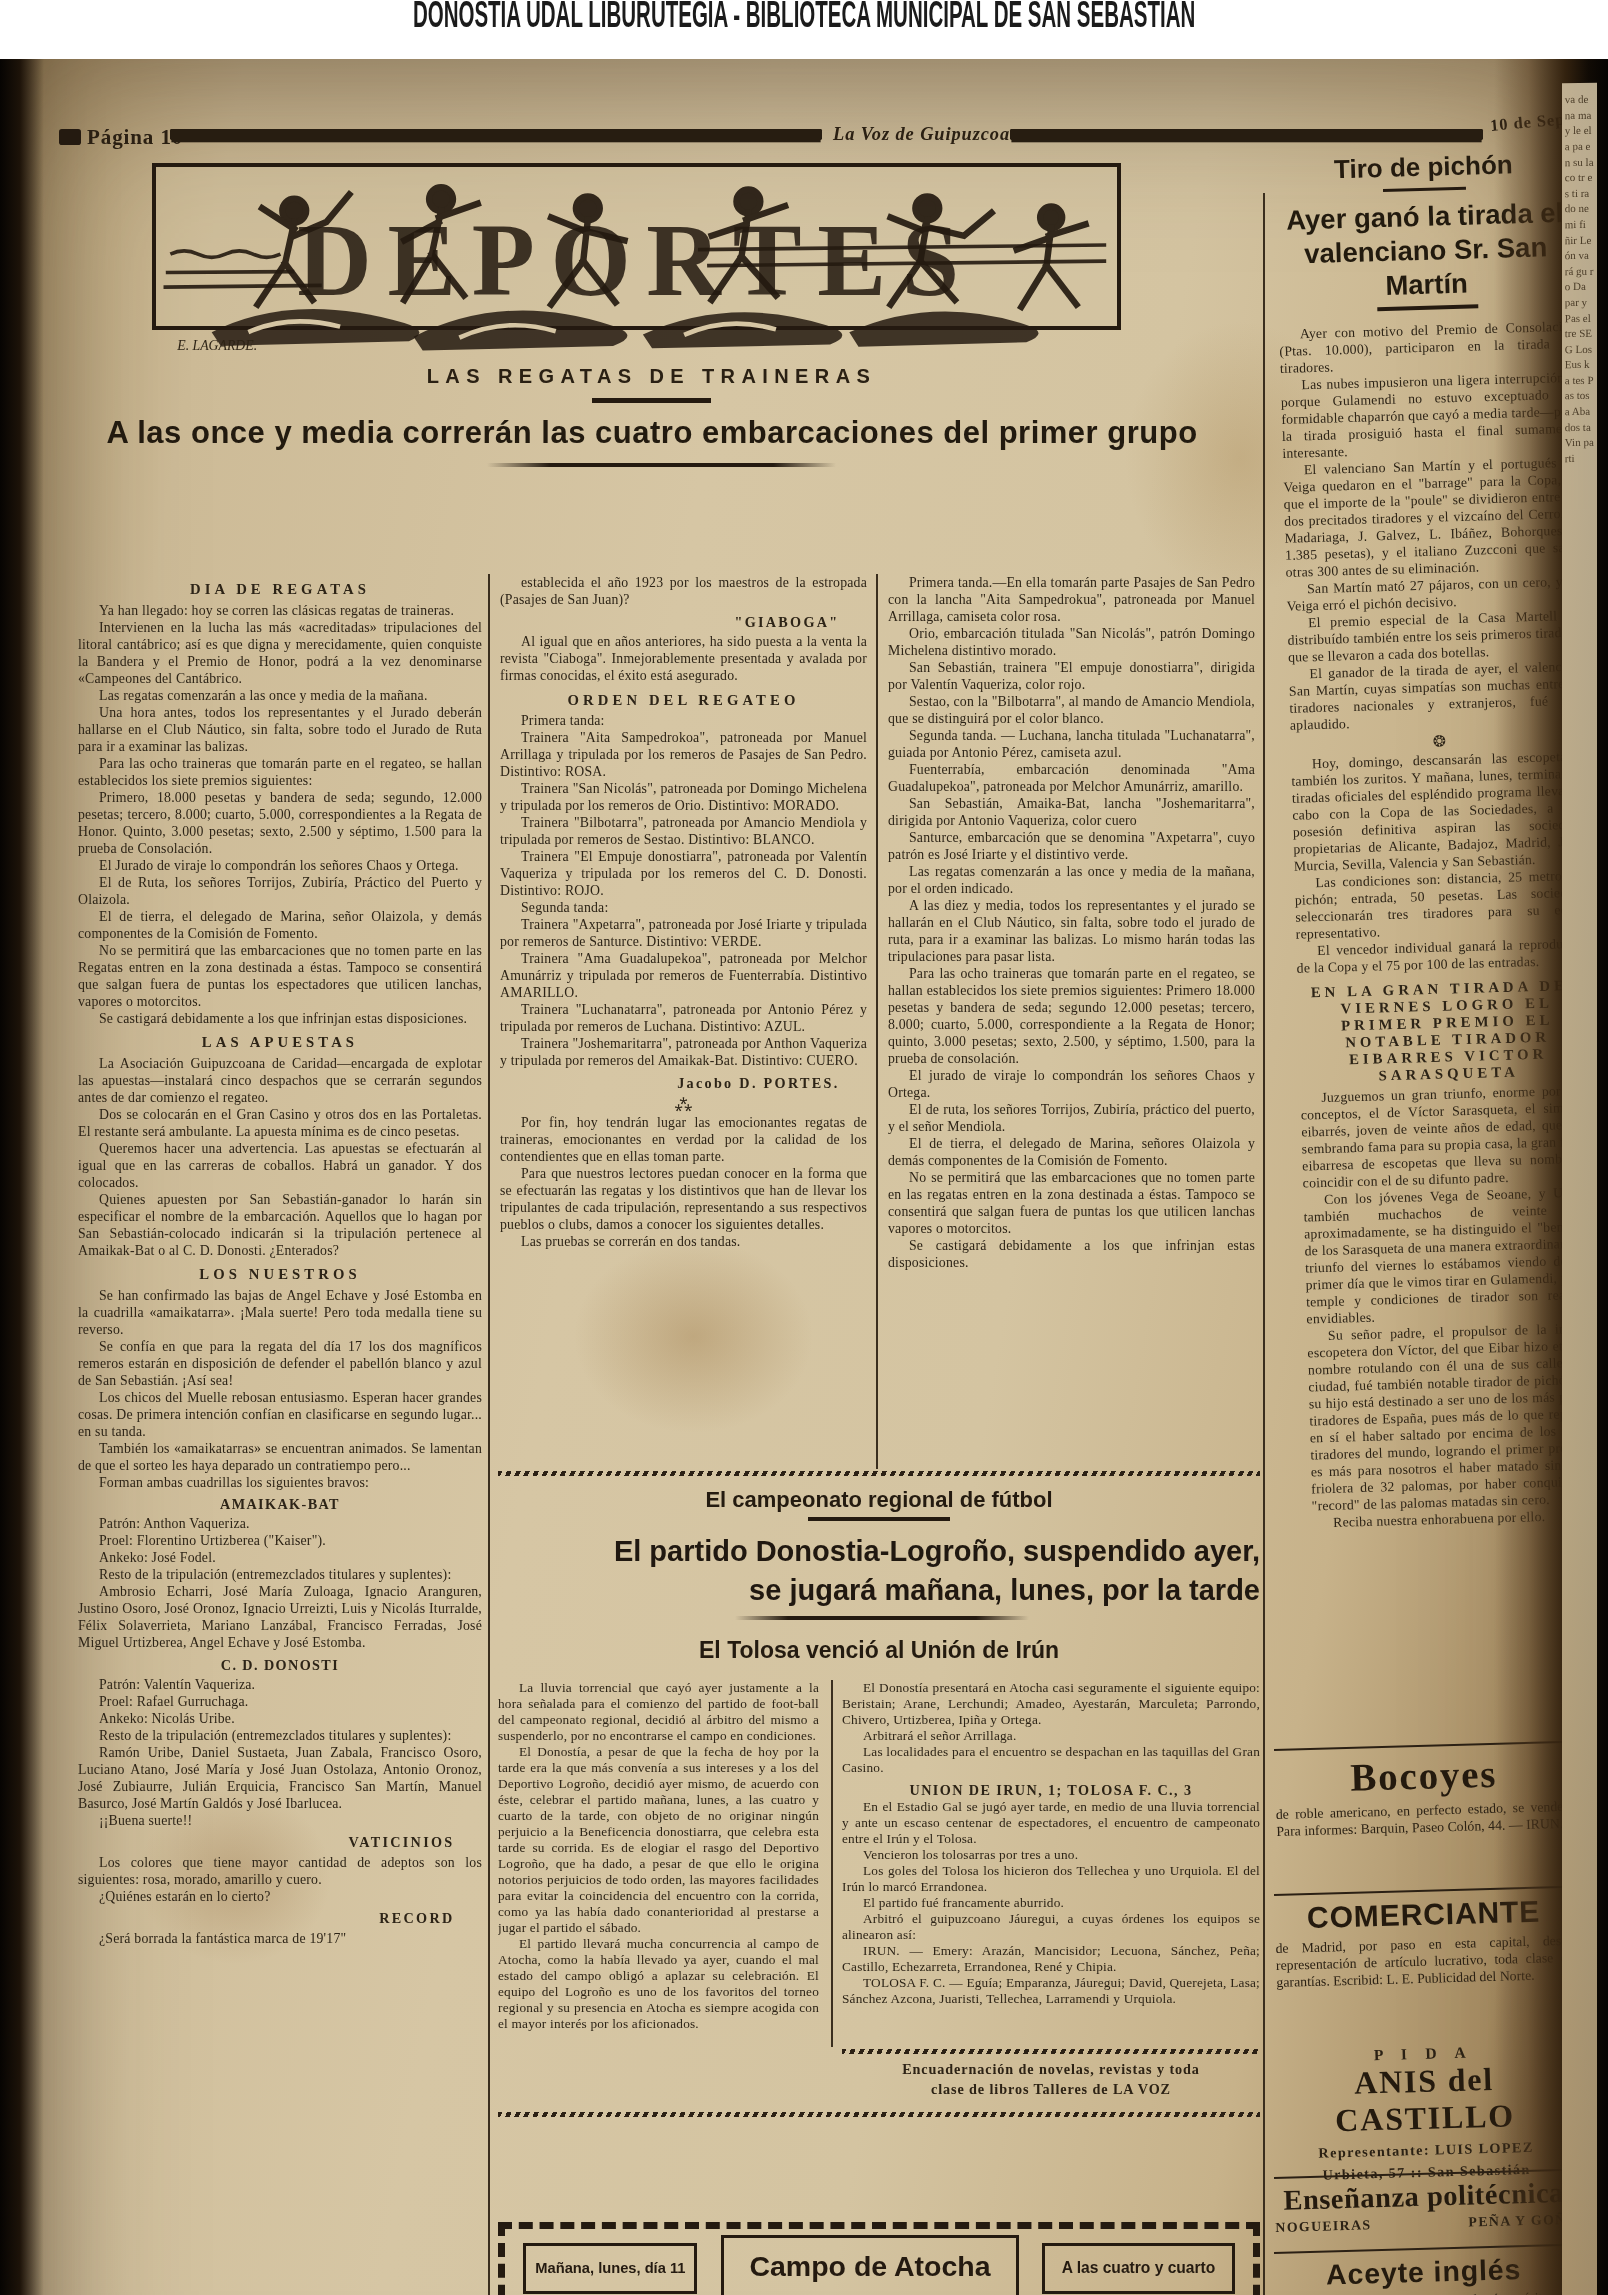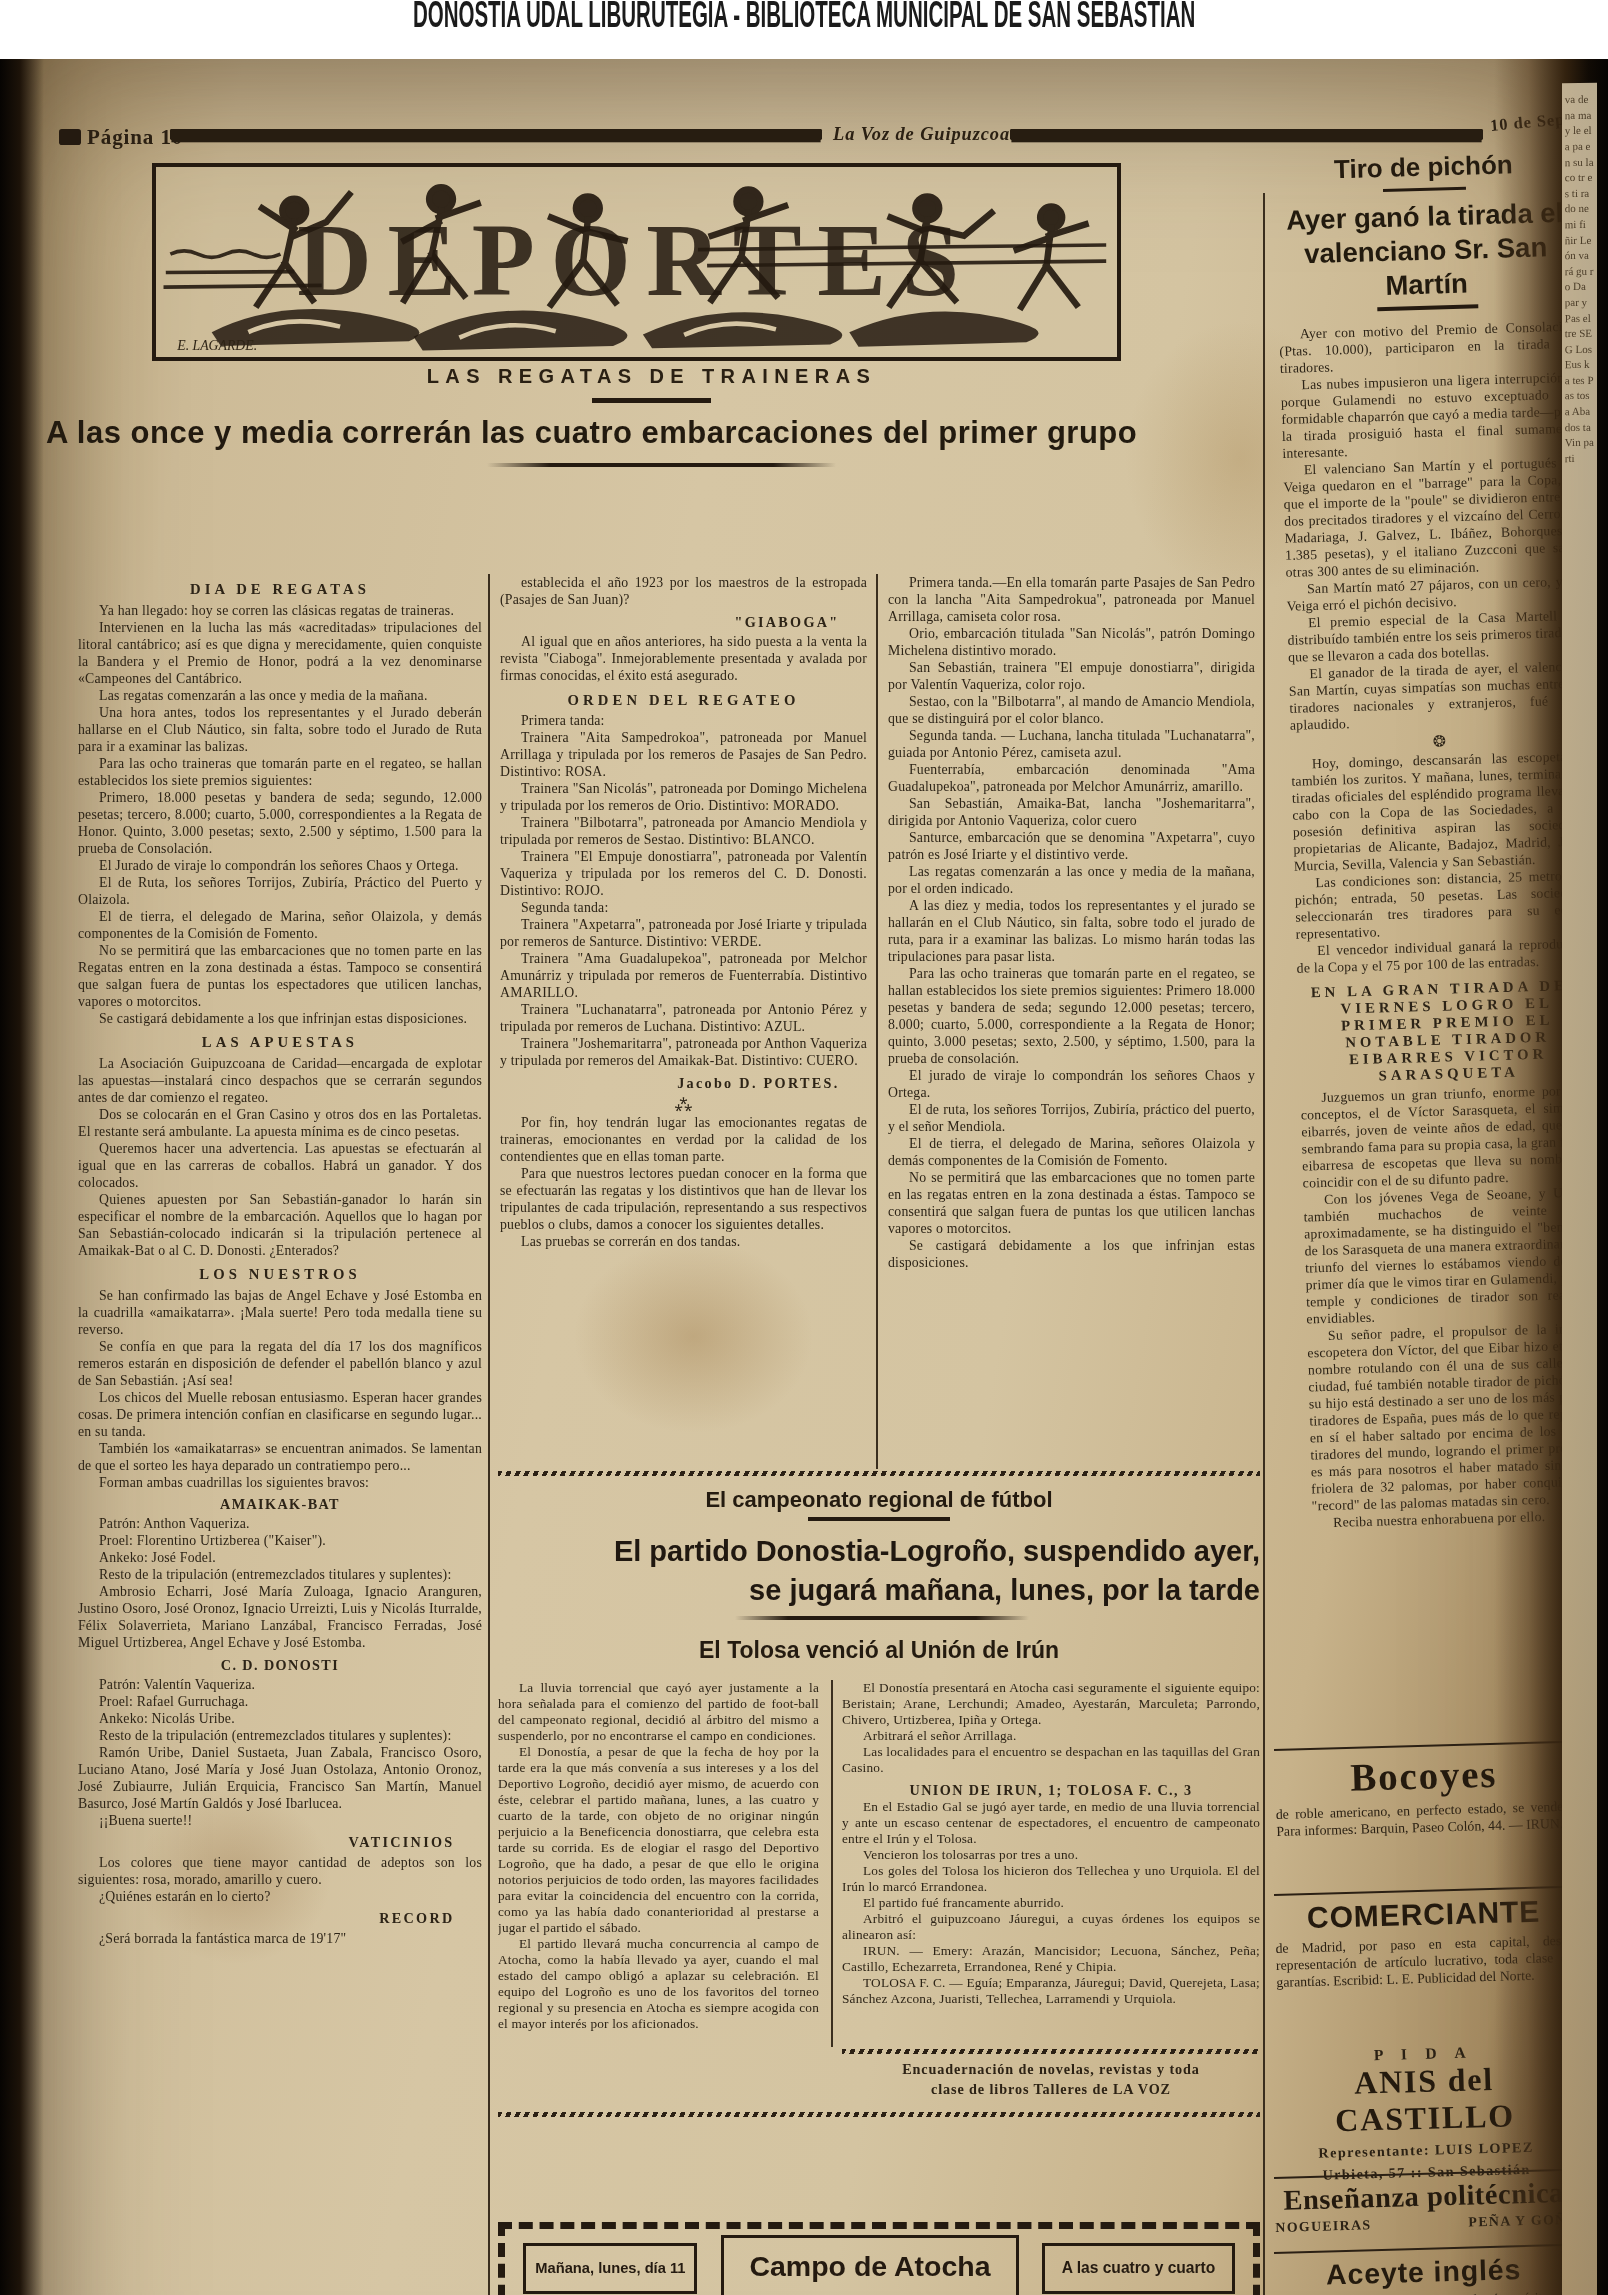--- a/index.html
+++ b/index.html
@@ -25,26 +25,26 @@
   
   .hdr-blob{position:absolute;left:59px;top:129px;width:22px;height:15.6px;background:#241a10;border-radius:2.8px;}
   .hdr-txt{position:absolute;font-weight:700;font-size:21px;color:#2b2013;white-space:nowrap;letter-spacing:0.9px;}
   .hdr-bar{position:absolute;height:11px;background:#271d11;border-radius:1.4px;box-shadow:0 3.7px 0 -1.4px #271d11;}
   
   .vrule{position:absolute;width:1.8px;background:#3a2e1e;}
   .rule-short{position:absolute;height:4.6px;background:#241a10;}
   .taper{position:absolute;height:3.7px;background:linear-gradient(90deg,rgba(36,26,16,0),#241a10 18%,#241a10 82%,rgba(36,26,16,0));}
   .wavy{position:absolute;height:4.6px;background:repeating-linear-gradient(115deg,#2b2014 0 4.1px,rgba(0,0,0,0) 4.1px 8.3px);}
   
-  .masthead{position:absolute;left:152px;top:163px;width:969px;height:198px;border:4.6px solid #241a10;
+  .masthead{position:absolute;left:152px;top:163px;width:969px;height:167px;border:4.6px solid #241a10;
             box-sizing:border-box;background:rgba(210,194,160,.35);}
   
   .kicker{position:absolute;left:64px;top:365px;width:1175px;text-align:center;font-family:"Liberation Sans",sans-serif;
           font-weight:700;font-size:20px;letter-spacing:6.4px;color:#2a2013;}
-  .headline1{position:absolute;left:46px;top:415px;width:1212px;text-align:left;font-family:"Liberation Sans",sans-serif;
+  .headline1{position:absolute;left:46px;top:415px;width:1212px;text-align:center;font-family:"Liberation Sans",sans-serif;
           font-weight:700;font-size:31px;color:#221a0f;letter-spacing:0.5px;}
   .subhead{position:absolute;left:110px;top:483px;width:1083px;text-align:center;font-family:"Liberation Sans",sans-serif;
           font-weight:700;font-size:20.7px;line-height:28.5px;color:#271e12;}
   
   .col{position:absolute;overflow:hidden;font-size:13.8px;line-height:17px;letter-spacing:0.2px;color:#2d2417;}
   .it-p{margin:0;text-indent:21px;text-align:justify;}
   .it-h{margin:7.3px 0 3.7px;text-align:center;font-weight:700;font-size:14.7px;letter-spacing:4.1px;}
   .it-c{margin:5.5px 0 1.8px;text-align:center;font-weight:700;font-size:14.2px;letter-spacing:1.4px;}
   .it-r{margin:5.5px 27.5px 2.8px 0;text-align:right;font-weight:700;font-size:14.2px;letter-spacing:2.3px;}
   .it-o{margin:2.8px 0;text-align:center;font-size:15.6px;}

